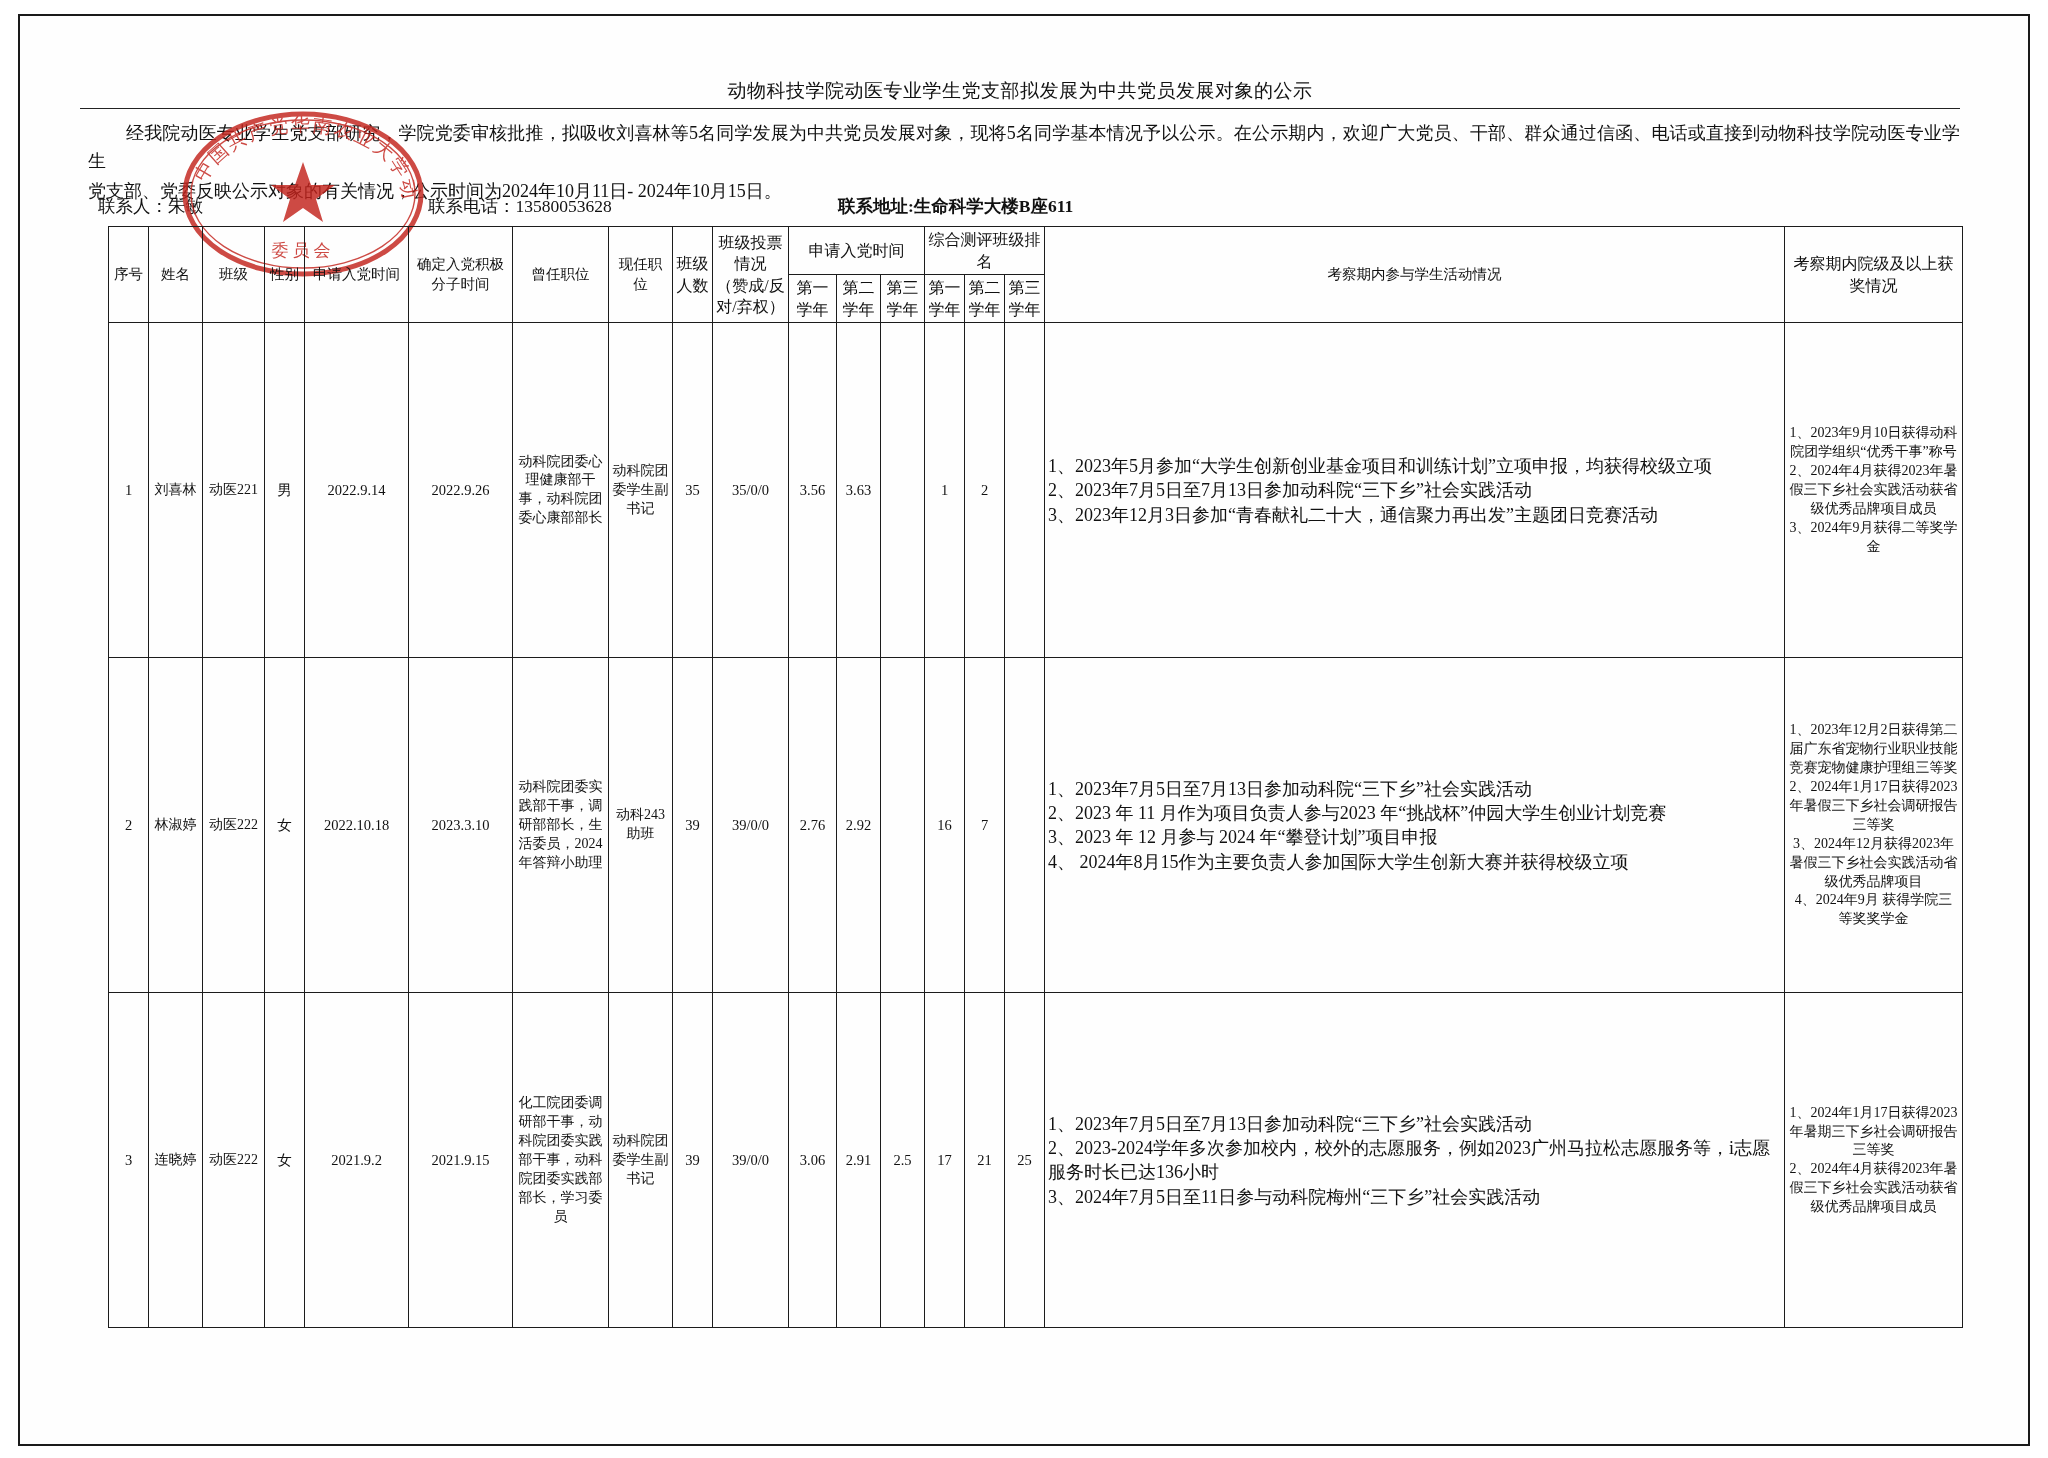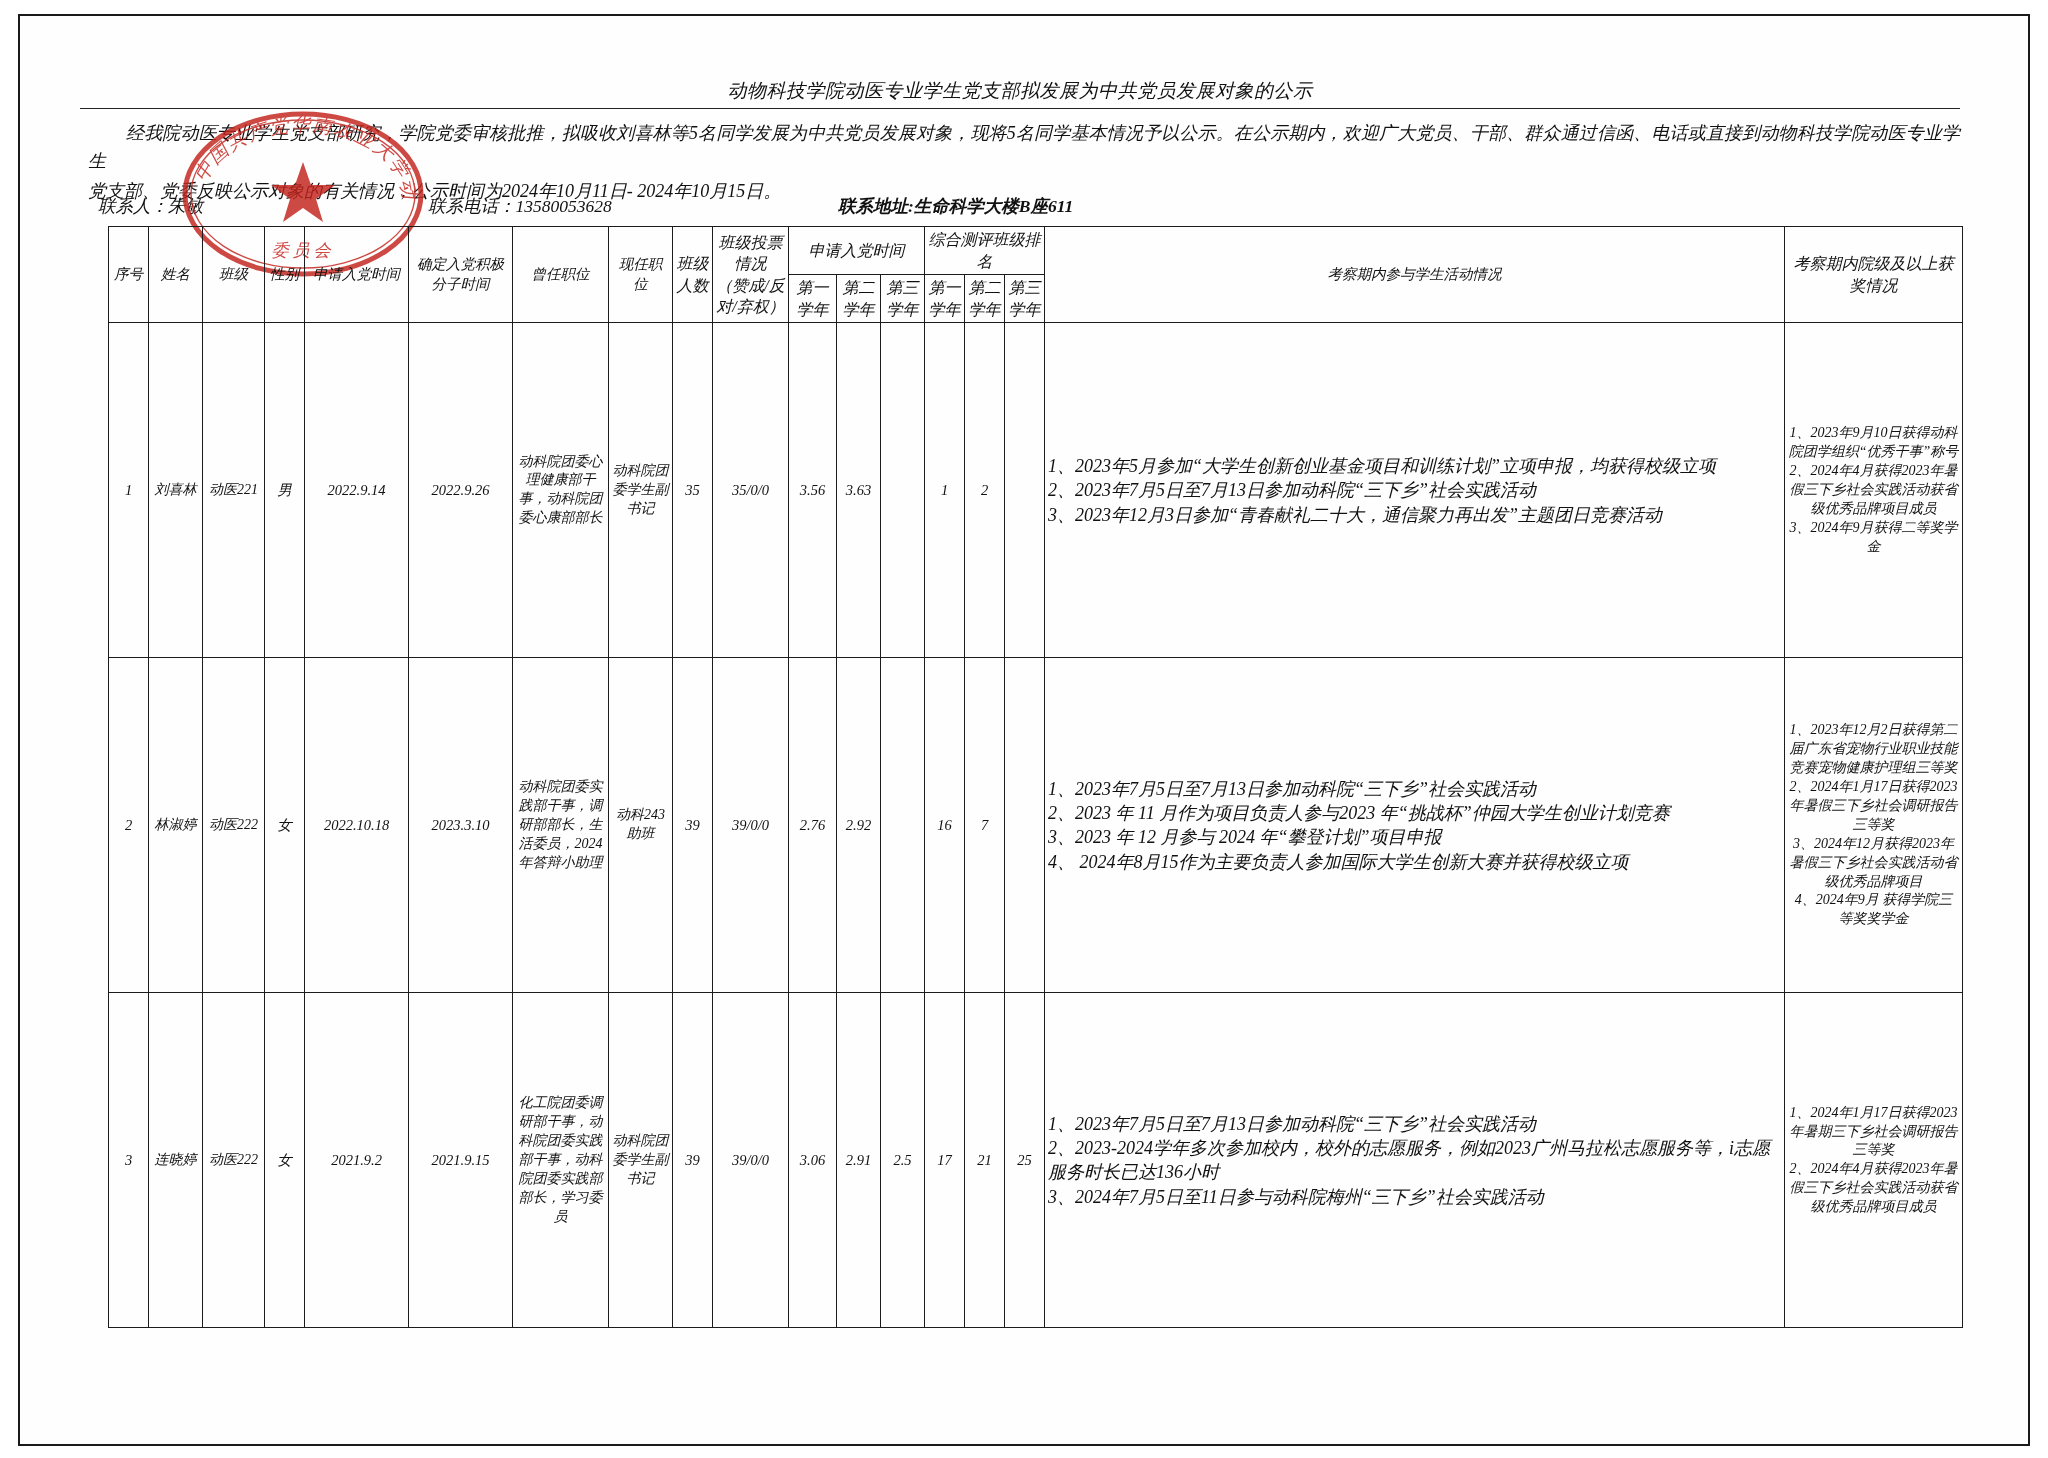--- a/index.html
+++ b/index.html
@@ -24,21 +24,20 @@
     width: 2012px;
     height: 1432px;
     border: 2px solid #1a1a1a;
     box-sizing: border-box;
     background: #fefefe;
   }
   .page-inner {
     position: absolute;
     left: 0; top: 0; right: 0; bottom: 0;
     padding: 12px;
-    font-style: italic;
   }
 
   
   .doc-title {
     position: absolute;
     left: 60px;
     top: 62px;
     width: 1880px;
     text-align: center;
     font-size: 19px;

